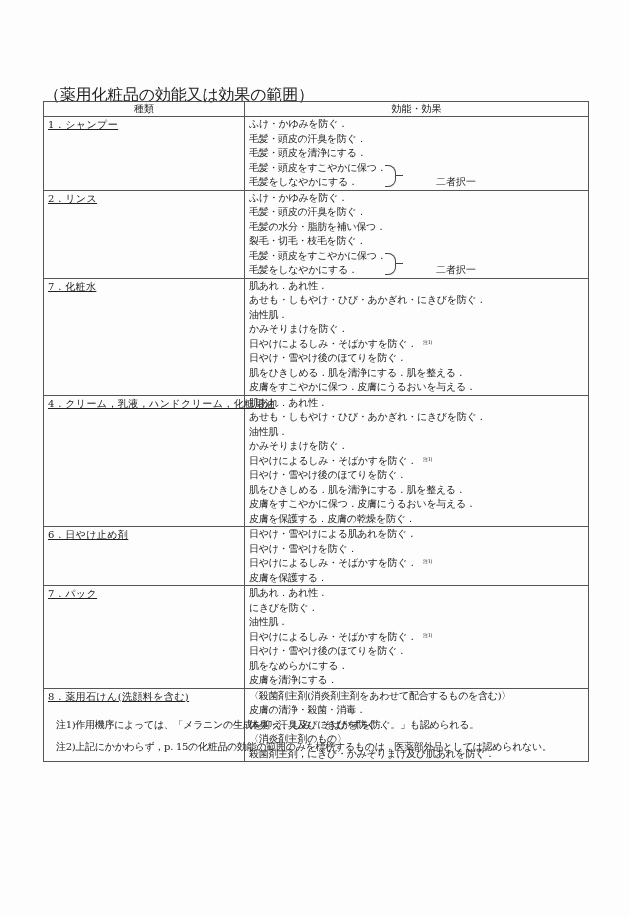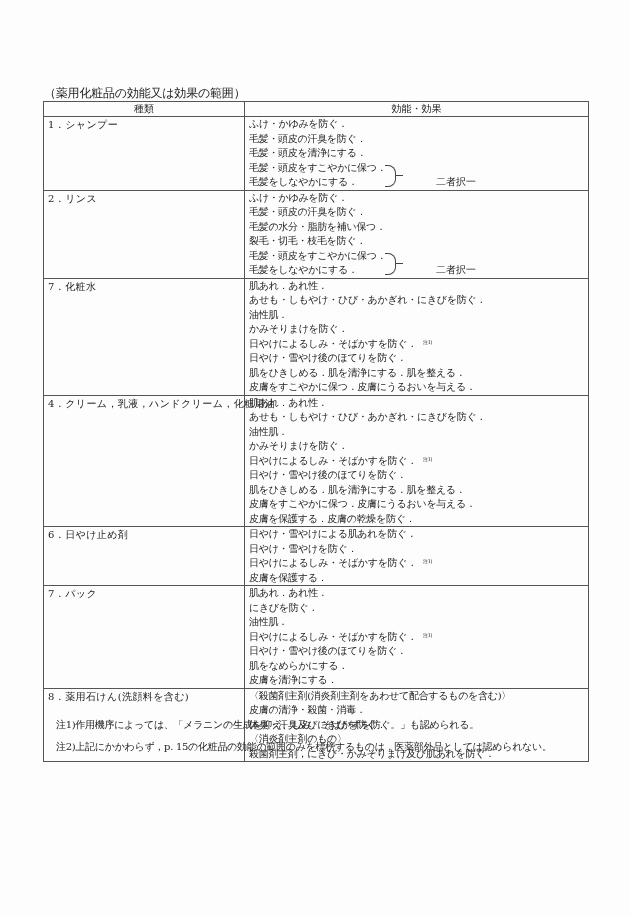--- a/index.html
+++ b/index.html
@@ -1,34 +1,34 @@
 <!DOCTYPE html>
 <html><head>
 <meta charset="utf-8">
 <style>
   html, body { margin:0; padding:0; }
   body {
     width:630px; height:916px; background:#fdfdfd; position:relative; overflow:hidden;
     font-family:"DejaVu Serif","Liberation Serif",serif; color:#222;
   }
   .caption {
-    position:absolute; left:44px; top:85px; font-size:12px; letter-spacing:-0.2px; white-space:nowrap;
+    position:absolute; left:44px; top:85px; font-size:16px; letter-spacing:-0.2px; white-space:nowrap;
   }
   table.eff {
     position:absolute; left:43px; top:101px; width:545px; border-collapse:collapse;
     font-size:10px; line-height:14.5px; table-layout:fixed;
   }
   table.eff th, table.eff td {
     border:1px solid #555; vertical-align:top; padding:0 4px; font-weight:normal; white-space:nowrap;
   }
   table.eff th { height:14px; text-align:center; padding:0; line-height:14px; }
   col.c1 { width:201px; }
   col.c2 { width:344px; }
   .line { display:block; height:14.5px; position:relative; letter-spacing:-0.3px; }
-  .kind { white-space:normal; letter-spacing:0.4px; line-height:15px; padding-left:6px; }
+  .kind { white-space:normal; letter-spacing:0.4px; line-height:15px; padding-left:6px;text-decoration:underline; }
   sup.note { font-size:5px; vertical-align:top; position:relative; top:-2px; margin-left:6px; }
   .brace-wrap { position:relative; }
   .brace {
     position:absolute; left:140px; width:10px; height:20px; border-right:1px solid #444;
     border-top:1px solid #444; border-bottom:1px solid #444; border-radius:0 8px 8px 0;
   }
   .brace-tip { position:absolute; left:150px; width:8px; height:1px; background:#444; }
   .choose { position:absolute; left:191px;text-align:center; }
   .fn { position:absolute; left:56px; font-size:10px; white-space:nowrap; letter-spacing:-0.3px; }
 </style>

